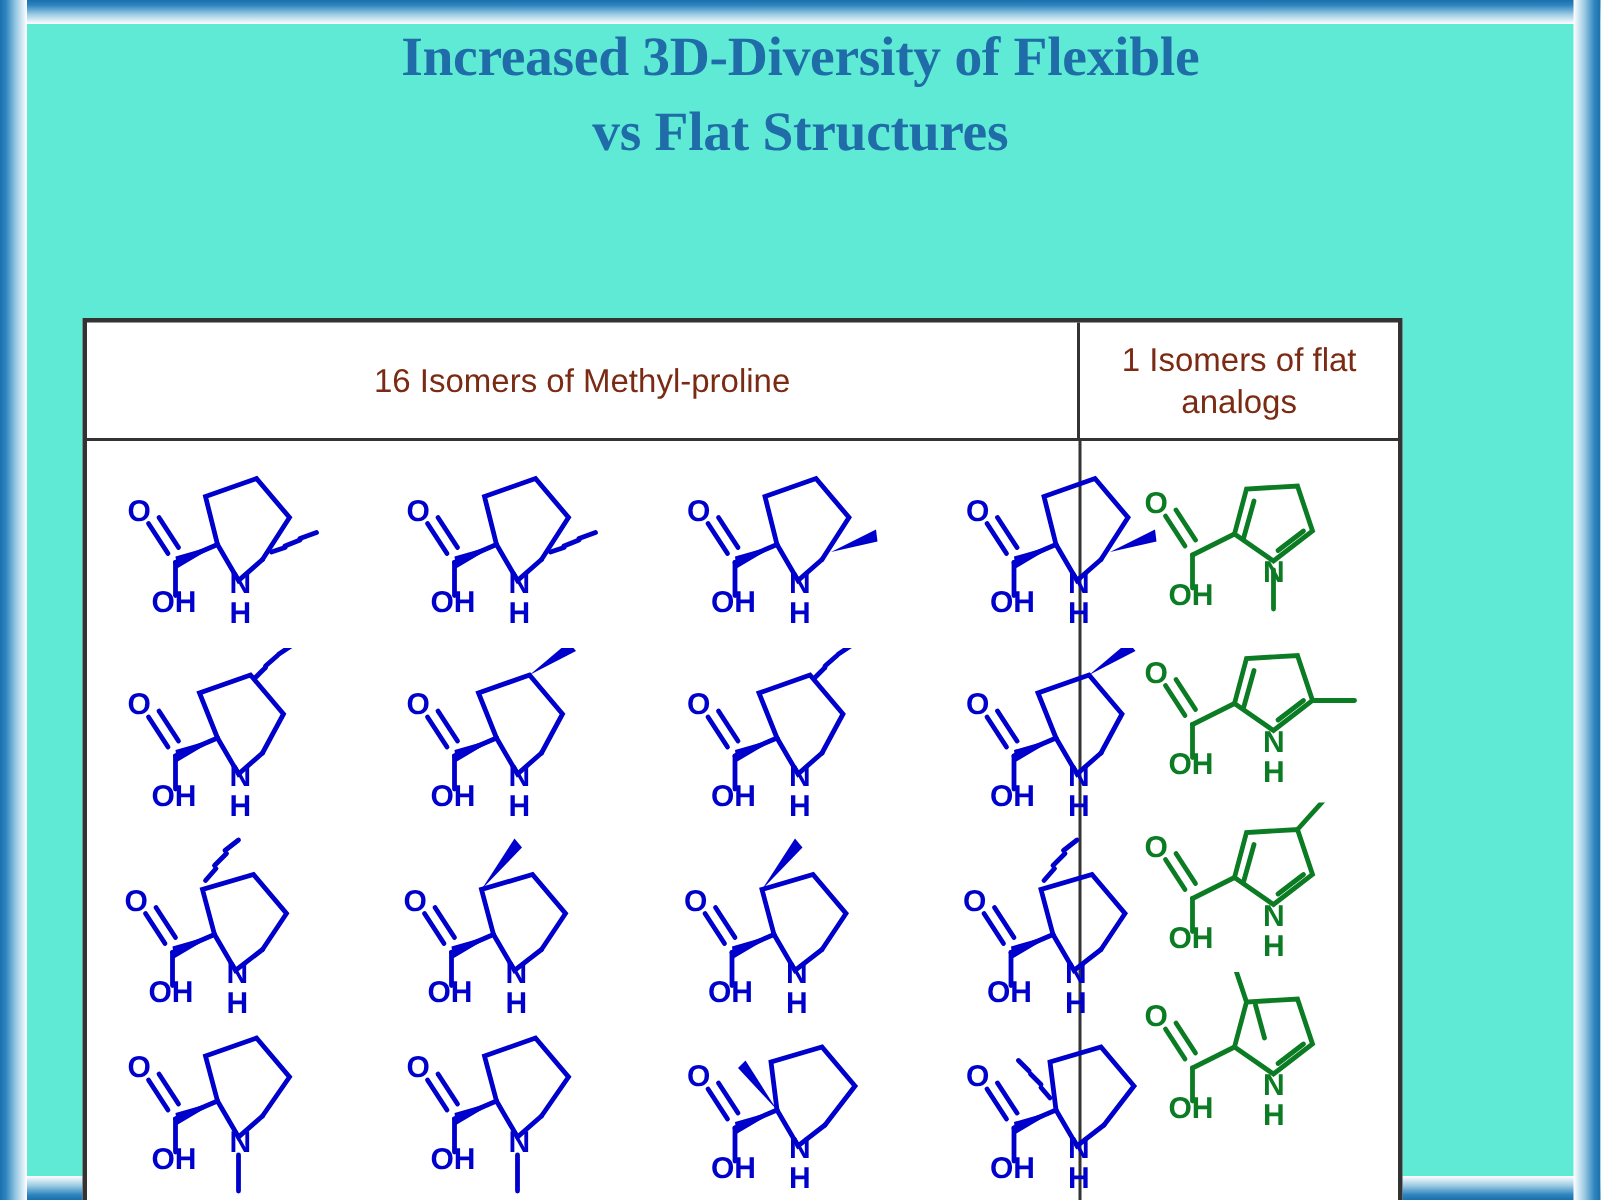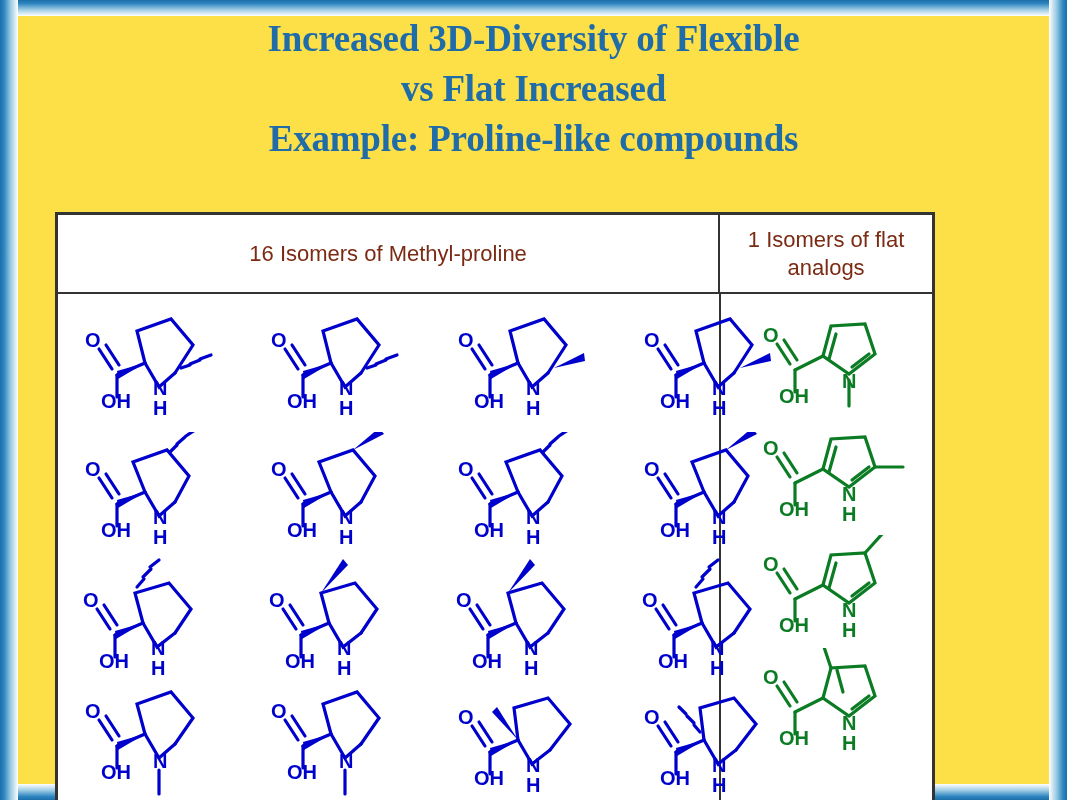--- a/index.html
+++ b/index.html
@@ -6,21 +6,21 @@
   html, body {
     margin: 0; padding: 0;
     width: 1067px; height: 800px;
     background: #ffffff;
     font-family: "Liberation Sans", sans-serif;
     overflow: hidden;
   }
   #slide {
     position: relative;
     width: 1067px; height: 800px;
-    background: #fde047;
+    background: #5eead4;
   }
   
   .frame-edge { position: absolute; pointer-events: none; }
   .frame-left {
     left: 0; top: 0; width: 18px; height: 800px;
     background: linear-gradient(to right, #1b6fab 0%, #2e85bf 22%, #9ccbe4 60%, #ffffff 100%);
   }
   .frame-right {
     right: 0; top: 0; width: 18px; height: 800px;
     background: linear-gradient(to left, #1b6fab 0%, #2e85bf 22%, #9ccbe4 60%, #ffffff 100%);
@@ -105,22 +105,21 @@
 
 <div id="slide">
 
   <div class="frame-edge frame-top"></div>
   <div class="frame-edge frame-bottom"></div>
   <div class="frame-edge frame-left"></div>
   <div class="frame-edge frame-right"></div>
 
   <div id="title-block">
     <span class="tline">Increased 3D-Diversity of Flexible</span>
-    <span class="tline">vs Flat Increased</span>
-    <span class="tline">Example: Proline-like compounds</span>
+    <span class="tline">vs Flat Structures</span>
   </div>
 
   <div id="table">
 
     <div class="hdr-row">
       <div class="hdr-cell hdr-left">16 Isomers of Methyl-proline</div>
       <div class="hdr-cell hdr-right">1 Isomers of flat analogs</div>
     </div>
 
     <div class="body-row">

